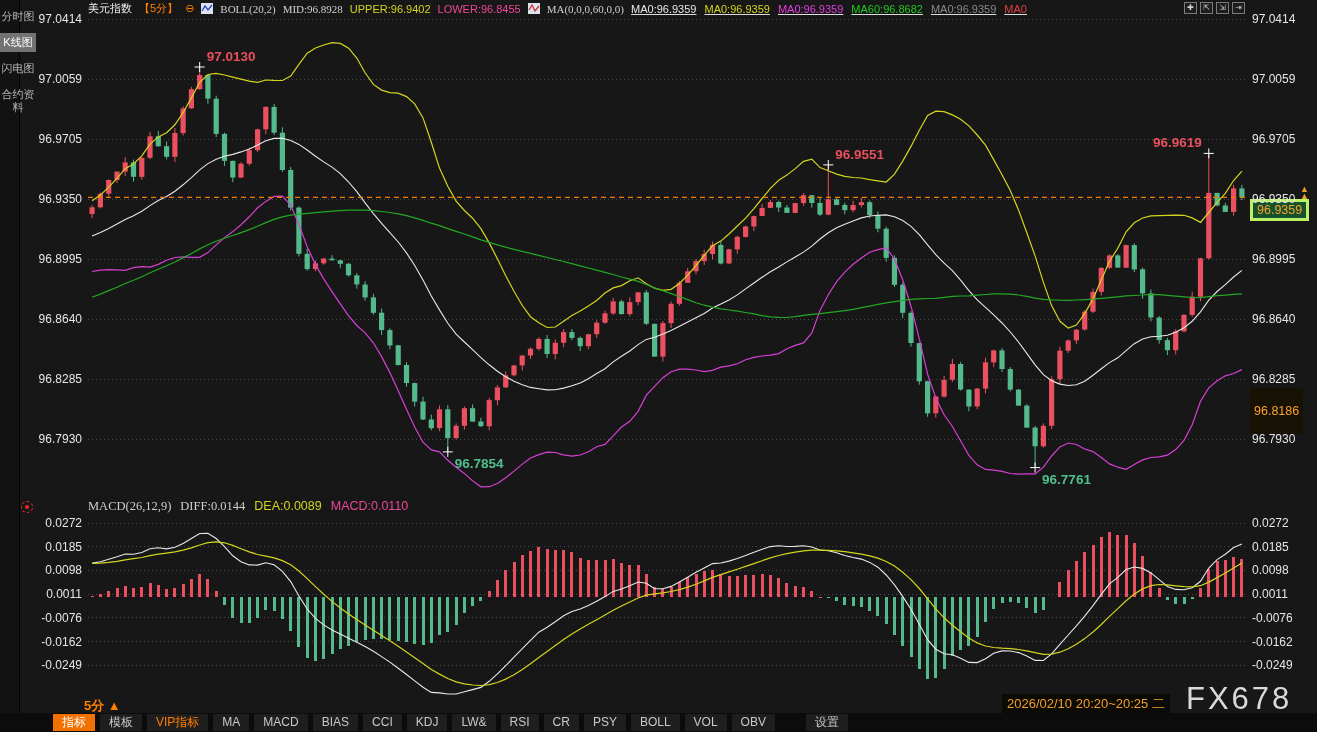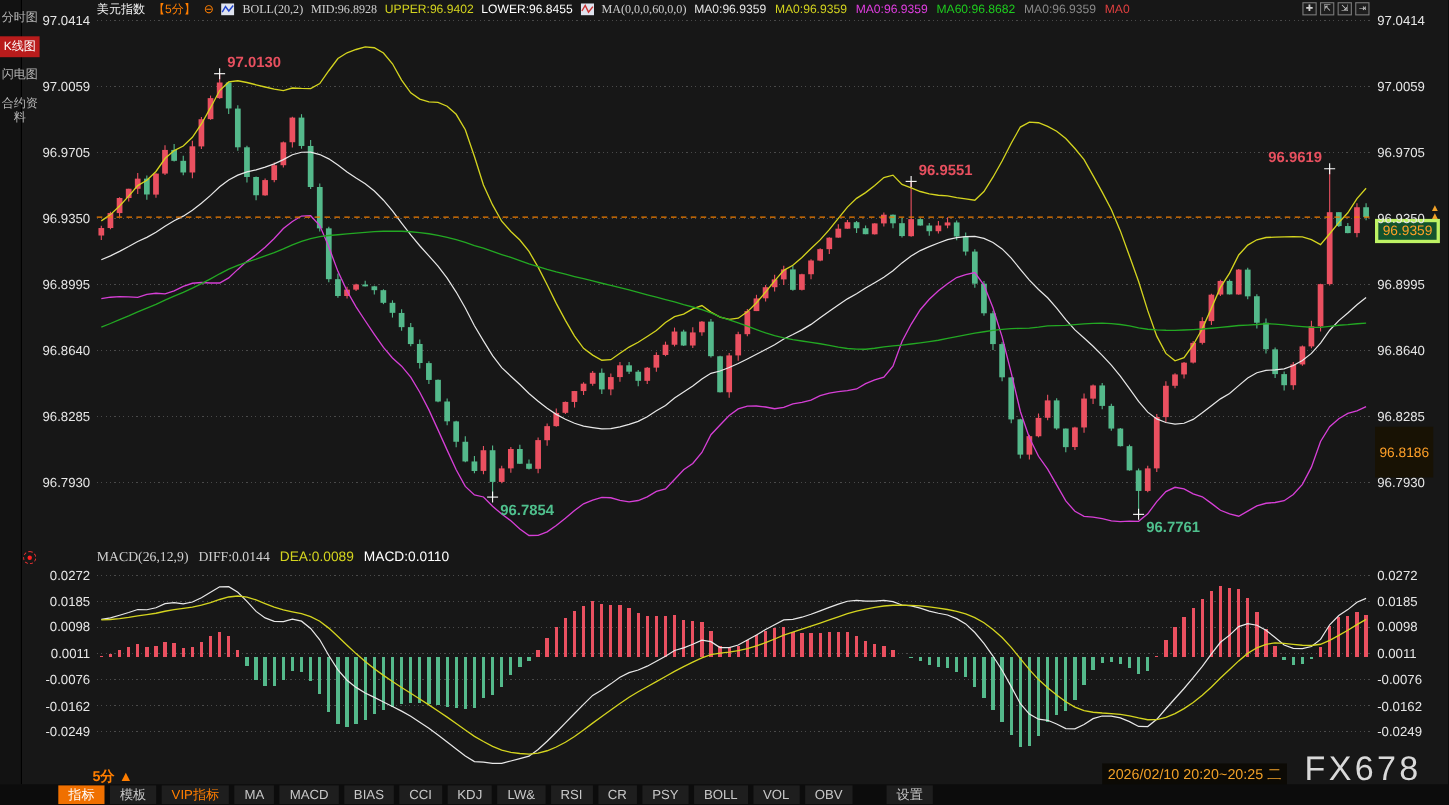--- a/index.html
+++ b/index.html
@@ -3,29 +3,29 @@
 <meta charset="utf-8">
 <style>
   html,body{margin:0;padding:0;background:#000;}
   *{box-sizing:border-box;}
   .app{position:relative;width:1317px;height:732px;background:#171717;overflow:hidden;
        font-family:"Liberation Sans","DejaVu Sans",sans-serif;color:#ddd;}
   
   .sidebar{position:absolute;left:0;top:0;width:20px;height:713px;background:#121212;border-right:1px solid #000;}
   .side-item{width:36px;margin-top:7px;padding:3px 0;font-size:11px;line-height:13px;text-align:center;
              color:#b5b5b5;word-break:break-all;cursor:pointer;}
-  .side-item.active{background:#b91c1c;color:#fff;}
+  .side-item.active{background:#737373;color:#fff;}
   
   .header{position:absolute;left:88px;top:1px;height:15px;display:flex;align-items:center;gap:7px;
           font-size:11px;white-space:nowrap;}
   .hdr-sym{color:#f0f0f0;}
   .org{color:#ff7e00;}
   .g1{color:#cfcfcf;font-family:Liberation Serif, serif;}
   .yel{color:#d4d41f;}
-  .mag{color:#ffffff;}
+  .mag{color:#ec4899;}
   .mini-icon{display:inline-flex;width:12px;height:11px;}
   .tr-icons{position:absolute;left:1184px;top:2px;display:flex;gap:3px;}
   .tr-icon{width:13px;height:12px;border:1px solid #7a7a7a;background:#1d1d1d;color:#cfcfcf;
            font-size:8px;line-height:10px;text-align:center;cursor:pointer;}
   
   .axlab{position:absolute;font-size:12px;color:#e6e6e6;height:14px;line-height:14px;white-space:nowrap;}
   .ax-left{right:4px;text-align:right;}
   .ax-right{left:4px;text-align:left;}
   .axis-left{position:absolute;left:20px;top:0;width:66px;height:732px;}
   .axis-right{position:absolute;left:1248px;top:0;width:69px;height:732px;}
@@ -78,21 +78,21 @@
     <span class="g1">MID:96.8928</span>
     <span class="yel">UPPER:96.9402</span>
     <span class="mag">LOWER:96.8455</span>
     <span class="mini-icon">
       <svg width="12" height="11">
           <rect x="0" y="0" width="12" height="11" fill="#dfe3ee"></rect>
           <polyline points="1,7 4,2 7,8 11,3" fill="none" stroke="#cc3333" stroke-width="1.3"></polyline>
         </svg>
     </span>
     <span class="g1">MA(0,0,0,60,0,0)</span>
-    <span id="maValues" style="display:flex;gap:8px;">
+    <span id="maValues" style="display:flex;gap:8px;text-decoration:underline;">
         <span style="color: rgb(232, 232, 232);">MA0:96.9359</span>
         <span style="color: rgb(212, 212, 31);">MA0:96.9359</span>
         <span style="color: rgb(226, 62, 226);">MA0:96.9359</span>
         <span style="color: rgb(30, 204, 30);">MA60:96.8682</span>
         <span style="color: rgb(138, 138, 138);">MA0:96.9359</span>
         <span style="color: rgb(224, 64, 64);">MA0</span>
       </span>
   </div>
 
   <div class="tr-icons" id="trIcons">

